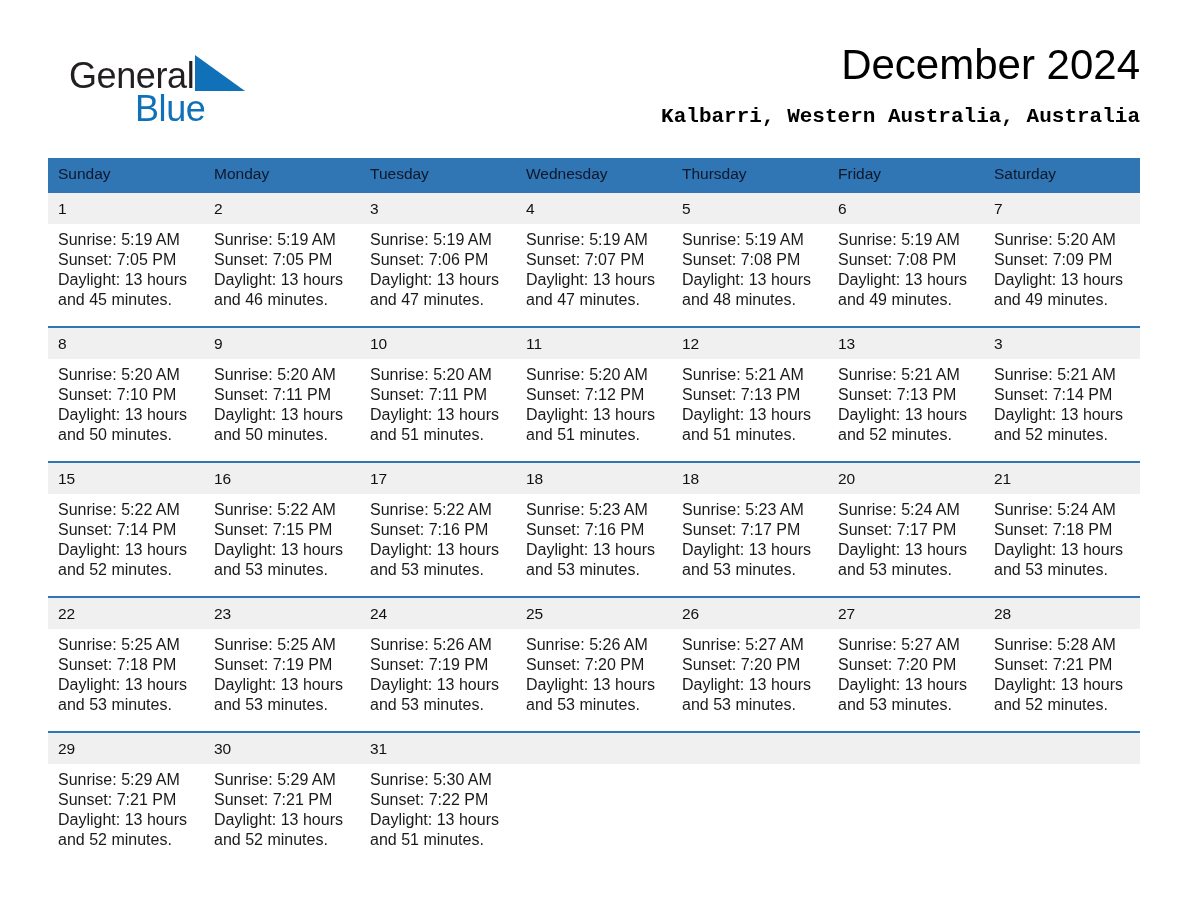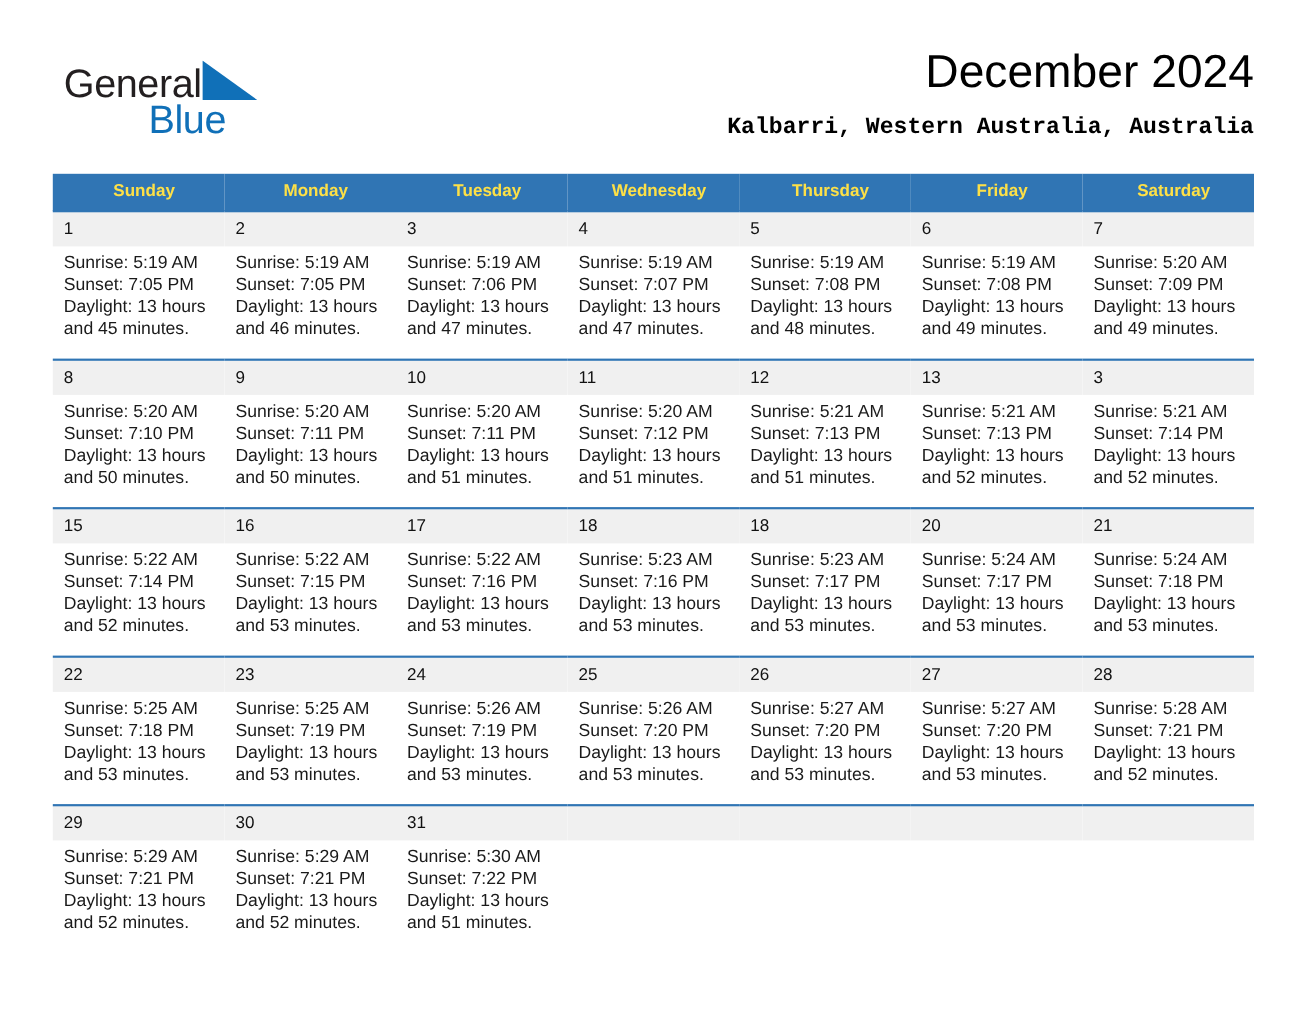--- a/index.html
+++ b/index.html
@@ -41,20 +41,21 @@
     position: relative;
     height: 40px;
     line-height: 40px;
     white-space: nowrap;
   }
   .brand-general {
     font-size: 36px;
     letter-spacing: -0.4px;
     color: #231f20;
     font-family: "Liberation Sans", sans-serif;
+    margin-left: 11px;
   }
   .brand-triangle {
     display: inline-block;
     vertical-align: baseline;
     margin-left: 1px;
     position: relative;
     top: 3px;
   }
   .brand-row2 {
     height: 40px;
@@ -99,24 +100,24 @@
     left: 48px;
     top: 158px;
     width: 1092px;
     border-collapse: collapse;
     table-layout: fixed;
   }
   .calendar col { width: 156px; }
 
   thead th {
     background: #3075b4;
-    color: #fde047;
+    color: #0f172a;
     font-size: 15.5px;
-    font-weight: bold;
-    text-align: center;
+    font-weight: normal;
+    text-align: left;
     padding: 7px 0 8px 10px;
     height: 18px;
     vertical-align: middle;
     border: none;
   }
 
   tbody tr.week-row > td {
     vertical-align: top;
     padding: 0;
     border-top: 2px solid #3075b4;

